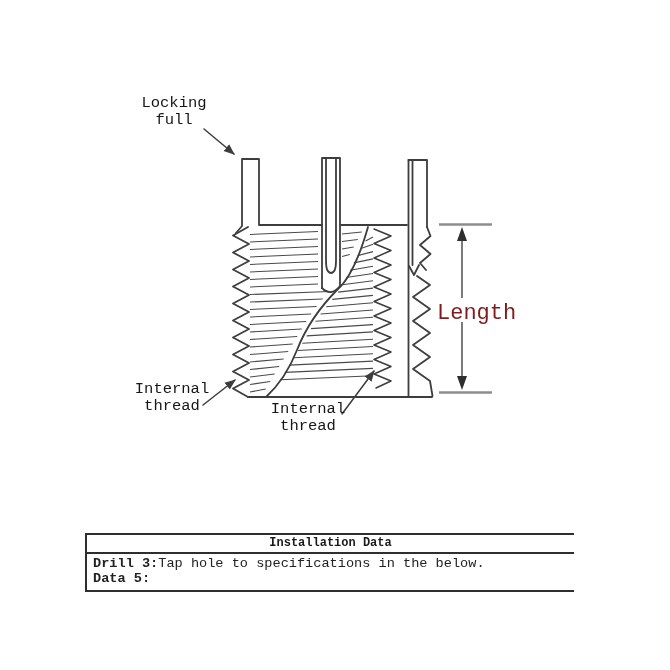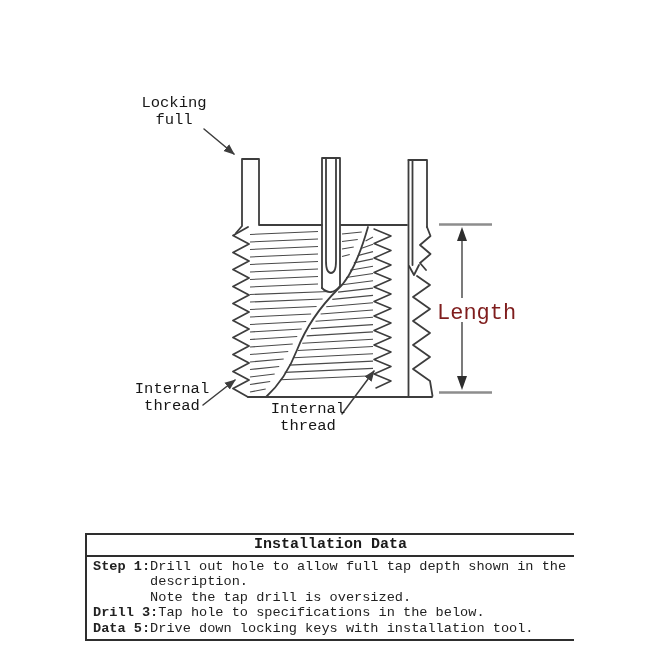--- a/index.html
+++ b/index.html
@@ -4,21 +4,21 @@
 <style>
   html,body{margin:0;padding:0;background:#fff;}
   .page{position:relative;width:574px;height:670px;background:#fff;overflow:hidden;
         font-family:Liberation Mono, monospace;color:#1f1f1f;}
   svg{position:absolute;left:0;top:0;}
   .lbl{position:absolute;text-align:center;font-size:15.5px;line-height:1.08;color:#161616;}
   .lbl-length{position:absolute;font-size:22px;color:#7f1d1d;}
   
   .itable{position:absolute;left:85px;top:533px;width:491px;box-sizing:border-box;
           border:2px solid #2e2e2e;background:#fff;}
-  .t-header{font-weight:bold;font-size:15px;text-align:center;padding:1px 0 2px 0;
+  .t-header{font-weight:bold;font-size:12px;text-align:center;padding:1px 0 2px 0;
             border-bottom:2px solid #2e2e2e;color:#1a1a1a;}
   .t-body{padding:2px 4px 3px 6px;font-size:13.6px;line-height:15.4px;color:#222;}
   .step-row{display:flex;}
   .step-label{font-weight:bold;flex:0 0 50px;white-space:nowrap;}
   .step-text{flex:1;}
 </style>
 </head>
 <body>
 
 <div class="page">
@@ -133,34 +133,24 @@
   <div class="lbl" style="left:266px;top:401px;width:84px;">
     <div>Internal</div>
     <div>thread</div>
   </div>
   <div class="lbl-length" style="left:437px;top:301px;">Length</div>
 
   <div class="itable">
     <div class="t-header">Installation Data</div>
     <div class="t-body" id="steps">
         <div class="step-row">
-          <span class="step-label">Step 1:</span>
-          <span class="step-text">
-            <div>Drill out hole to allow full tap depth shown in the description.</div>
-            <div>Note the tap drill is oversized.</div>
-          </span>
-        </div>
-        <div class="step-row">
           <span class="step-label">Drill 3:</span>
           <span class="step-text">
             <div>Tap hole to specifications in the below.</div>
           </span>
         </div>
         <div class="step-row">
           <span class="step-label">Data 5:</span>
-          <span class="step-text">
-            <div>Drive down locking keys with installation tool.</div>
-          </span>
         </div>
       </div>
   </div>
 
 </div>
 
 </body></html>

